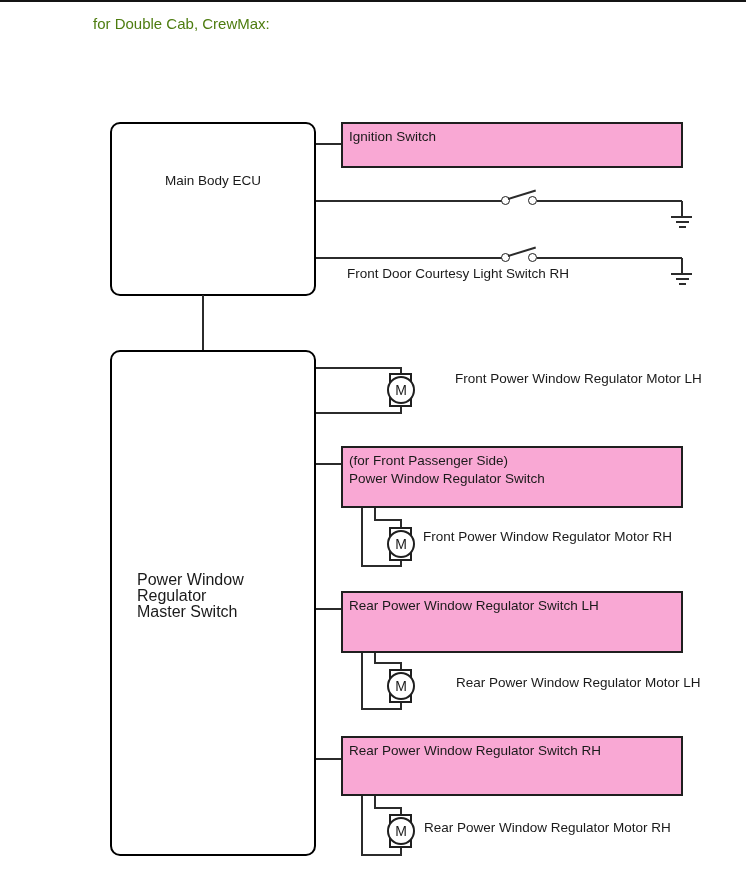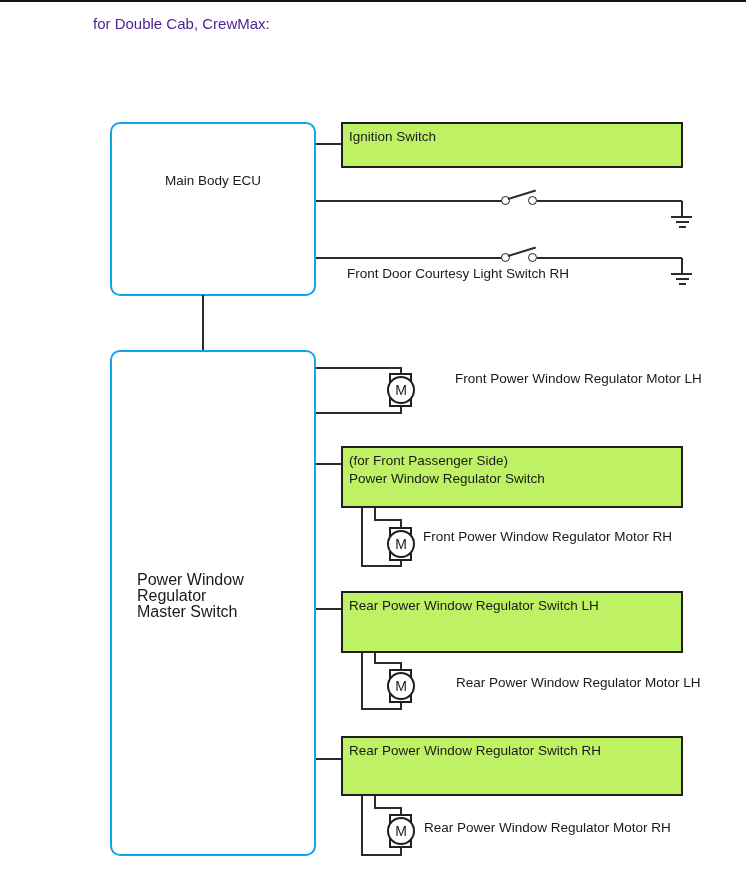--- a/index.html
+++ b/index.html
@@ -1,26 +1,26 @@
 <!DOCTYPE html>
 <html><head>
 <meta charset="utf-8">
 <style>
   html,body{margin:0;padding:0;background:#fff;}
   .page{
     position:relative;width:746px;height:886px;background:#ffffff;overflow:hidden;
     font-family:"Liberation Sans", sans-serif;color:#1a1a1a;
   }
   .top-rule{position:absolute;left:0;top:0;width:746px;height:2px;background:#141414;}
-  .title{position:absolute;left:93px;top:15px;font-size:15px;color:#4c1d95;}
+  .title{position:absolute;left:93px;top:15px;font-size:15px;color:#4d7c0f;}
   .rounded-box{
-    position:absolute;border:2px solid #0ea5e9;border-radius:10px;background:#fff;box-sizing:border-box;
+    position:absolute;border:2px solid #000000;border-radius:10px;background:#fff;box-sizing:border-box;
   }
   .rbox{
-    position:absolute;border:2px solid #1f1f1f;background:#bef264;box-sizing:border-box;
+    position:absolute;border:2px solid #1f1f1f;background:#f9a8d4;box-sizing:border-box;
     padding:4px 6px;font-size:13.5px;line-height:18px;
   }
   .ecu-label{position:absolute;left:0;right:0;top:49px;text-align:center;font-size:13.5px;}
   .master-label{position:absolute;left:25px;top:220px;font-size:16px;line-height:16px;}
   .hwire{position:absolute;height:2px;background:#2b2b2b;}
   .vwire{position:absolute;width:2px;background:#2b2b2b;}
   .dlabel{position:absolute;font-size:13.5px;white-space:nowrap;}
   .sw-circle{
     position:absolute;width:9px;height:9px;border:1.5px solid #1f1f1f;border-radius:50%;
     background:#fff;box-sizing:border-box;

